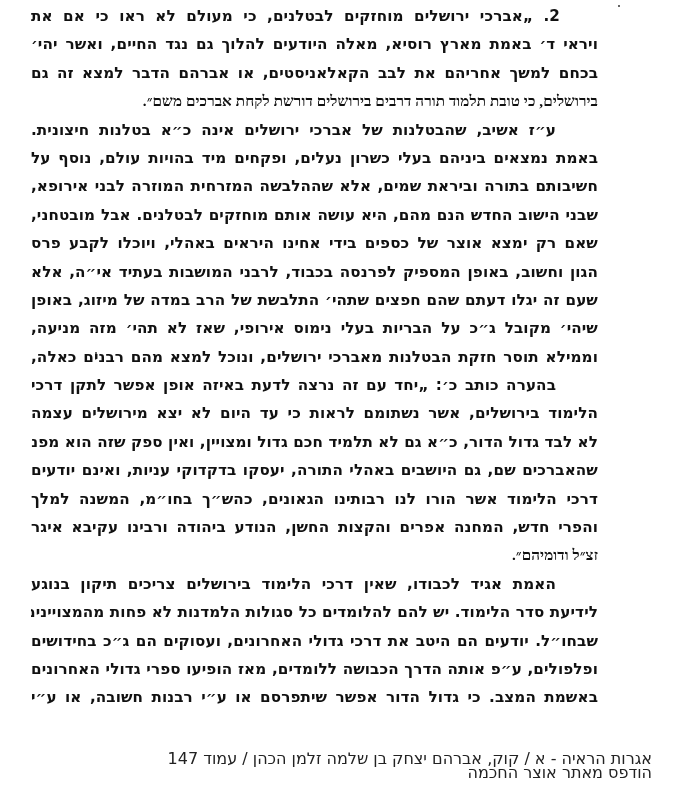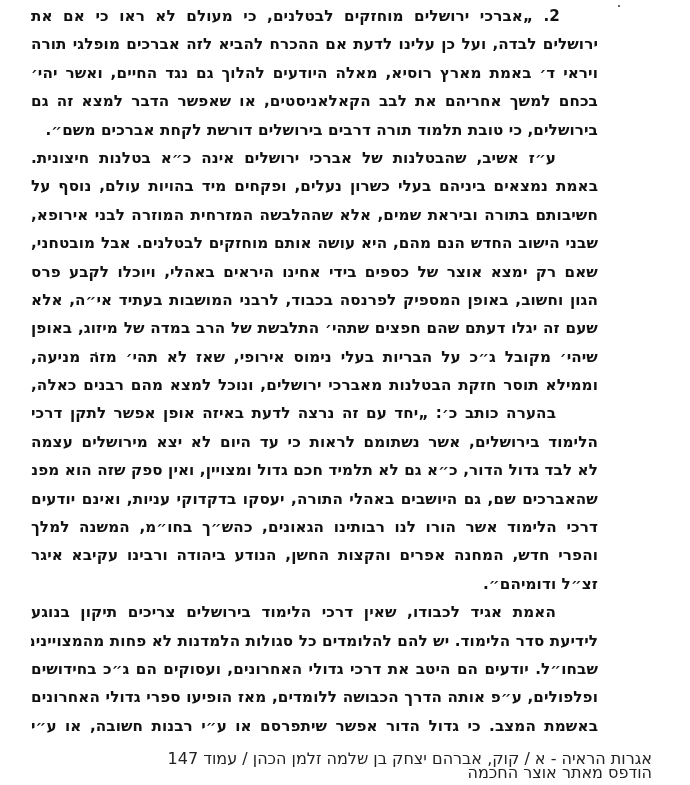--- a/index.html
+++ b/index.html
@@ -29,20 +29,21 @@
       font-size: 15.2px;
       font-weight: bold;
       text-align: justify;
       text-align-last: justify;
       white-space: nowrap;
       overflow: hidden;
       letter-spacing: 0.1px;
     }
     .line.last {
       text-align-last: right;
+      font-family: Liberation Serif, serif;
     }
     .line.indent {
       padding-right: 42px;
     }
     .line.indent-num {
       padding-right: 38px;
     }
     .footer {
       position: absolute;
       right: 38px;
@@ -65,23 +66,22 @@
       border-radius: 1px;
     }
   </style>
 </head>
 <body>
 
 <div class="page">
 
   <div>
     <div class="line indent-num">2. „אברכי ירושלים מוחזקים לבטלנים, כי מעולם לא ראו כי אם את</div>
-    <div class="line">ירושלים לבדה, ועל כן עלינו לדעת אם ההכרח להביא לזה אברכים מופלגי תורה</div>
     <div class="line">ויראי ד׳ באמת מארץ רוסיא, מאלה היודעים להלוך גם נגד החיים, ואשר יהי׳</div>
-    <div class="line">בכחם למשך אחריהם את לבב הקאלאניסטים, או שאפשר הדבר למצא זה גם</div>
+    <div class="line">בכחם למשך אחריהם את לבב הקאלאניסטים, או אברהם הדבר למצא זה גם</div>
     <div class="line last">בירושלים, כי טובת תלמוד תורה דרבים בירושלים דורשת לקחת אברכים משם״.</div>
   </div>
 
   <div>
     <div class="line indent">ע״ז אשיב, שהבטלנות של אברכי ירושלים אינה כ״א בטלנות חיצונית.</div>
     <div class="line">באמת נמצאים ביניהם בעלי כשרון נעלים, ופקחים מיד בהויות עולם, נוסף על</div>
     <div class="line">חשיבותם בתורה וביראת שמים, אלא שההלבשה המזרחית המוזרה לבני אירופא,</div>
     <div class="line">שבני הישוב החדש הנם מהם, היא עושה אותם מוחזקים לבטלנים. אבל מובטחני,</div>
     <div class="line">שאם רק ימצא אוצר של כספים בידי אחינו היראים באהלי, ויוכלו לקבע פרס</div>
     <div class="line">הגון וחשוב, באופן המספיק לפרנסה בכבוד, לרבני המושבות בעתיד אי״ה, אלא</div>

